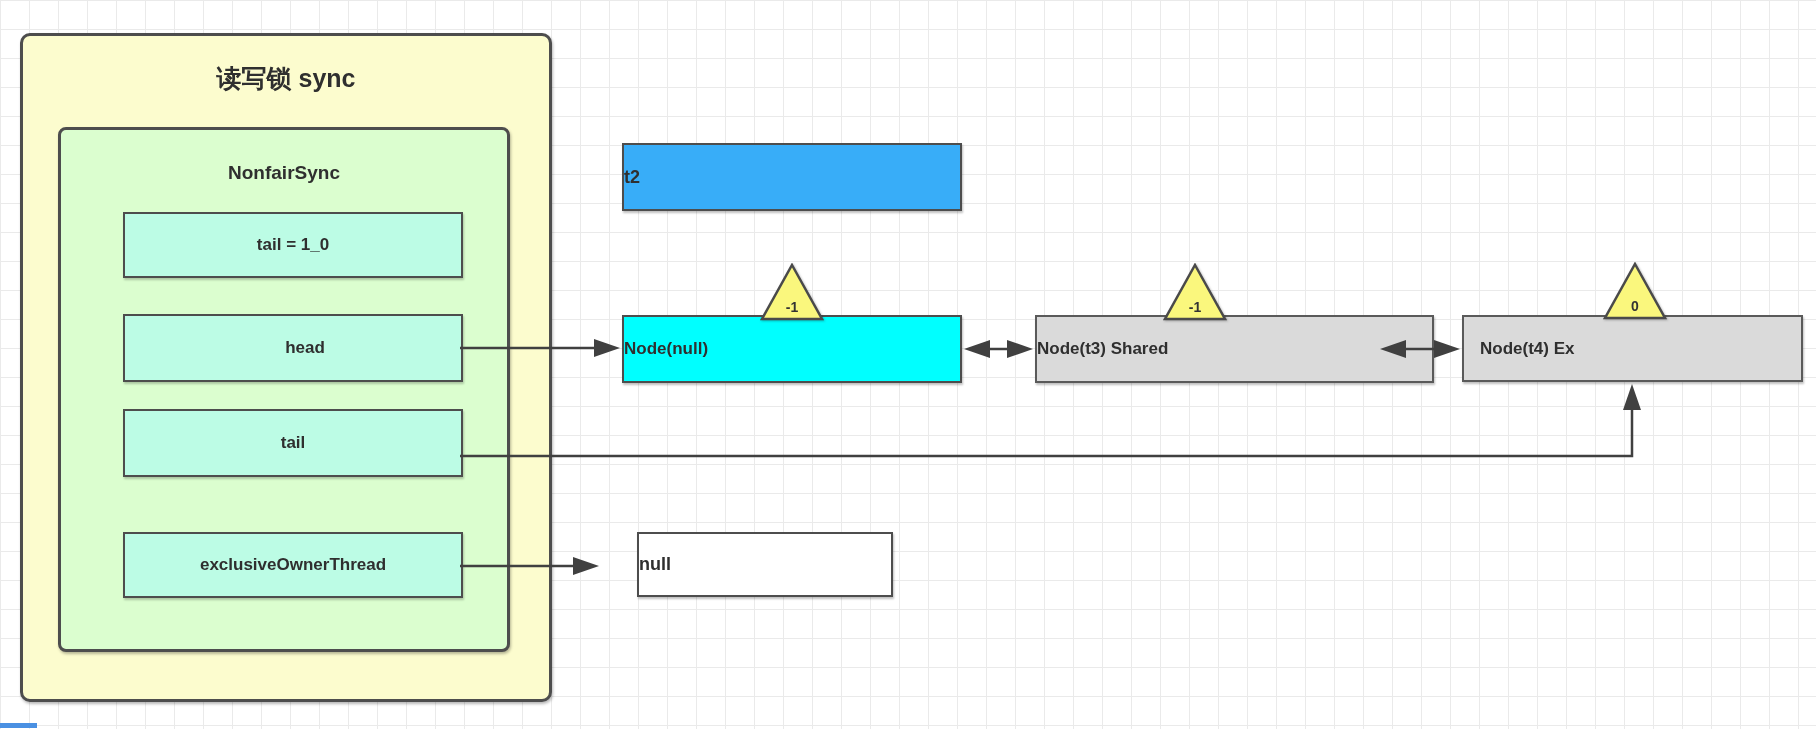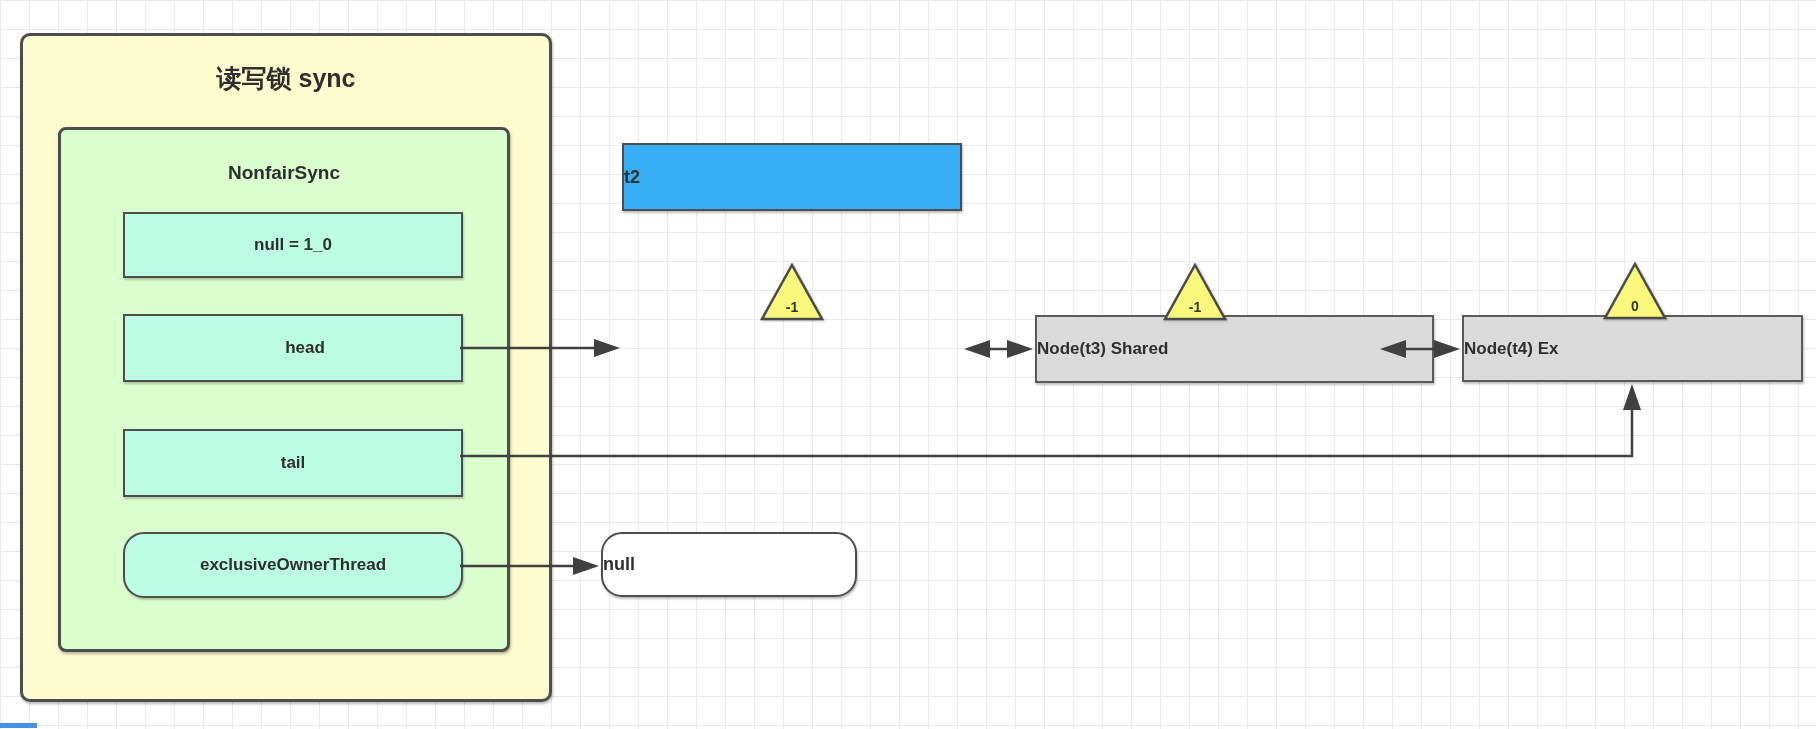--- a/index.html
+++ b/index.html
@@ -68,43 +68,46 @@
 <div class="canvas">
 
   <div class="shape rounded-big" style="left:20px; top:33px; width:532px; height:669px; background:#fcfcce;">
     <div class="title-row" style="top:26px; font-size:25px;">读写锁 sync</div>
   </div>
 
   <div class="shape rounded-big" style="left:58px; top:127px; width:452px; height:525px; background:#dbfecf; border-radius:8px;">
     <div class="title-row" style="top:22px; font-size:19px;margin-top:10px;">NonfairSync</div>
 
     <div class="field" style="top:82px; height:66px;">
-      <span>null = 1_0</span>
+      <span>tail = 1_0</span>
     </div>
     <div class="field" style="top:184px; height:68px;padding-left:24px;">
       <span>head</span>
     </div>
-    <div class="field" style="top:299px; height:68px;">
+    <div class="field" style="top:279px; height:68px;">
       <span>tail</span>
     </div>
-    <div class="field" style="top:402px; height:66px;border-radius:21px;">
+    <div class="field" style="top:402px; height:66px;">
       <span>exclusiveOwnerThread</span>
     </div>
   </div>
 
   <div class="bar" style="left:622px; top:143px; background:#38adf8;">
     <span>t2</span>
   </div>
 
+  <div class="bar" style="left:622px; top:315px; background:#00ffff;">
+    <span class="node-label">Node(null)</span>
+  </div>
 
   <div class="bar" style="left:1035px; top:315px; width:399px; background:#dadada; border-color:#5a5a5a;">
     <span class="node-label">Node(t3) Shared</span>
   </div>
 
-  <div class="bar" style="left:1462px; top:315px; width:341px; height:67px; background:#dadada; border-color:#5a5a5a;">
+  <div class="bar" style="left:1462px; top:315px; width:341px; height:67px; background:#dadada; border-color:#5a5a5a;padding-left:16px;">
     <span class="node-label">Node(t4) Ex</span>
   </div>
 
   <div class="triangle" style="left:760px; top:263px;">
     <svg width="64" height="58" viewBox="0 0 64 58">
       <polygon points="32,2 62,56 2,56" fill="#faf77d" stroke="#4a4a4a" stroke-width="2.5"></polygon>
     </svg>
     <div class="num">-1</div>
   </div>
   <div class="triangle" style="left:1163px; top:263px;">
@@ -113,21 +116,21 @@
     </svg>
     <div class="num">-1</div>
   </div>
   <div class="triangle" style="left:1603px; top:262px;">
     <svg width="64" height="58" viewBox="0 0 64 58">
       <polygon points="32,2 62,56 2,56" fill="#faf77d" stroke="#4a4a4a" stroke-width="2.5"></polygon>
     </svg>
     <div class="num">0</div>
   </div>
 
-  <div class="bar" style="left:601px; top:532px; width:256px; height:65px; background:#ffffff;border-radius:21px;">
+  <div class="bar" style="left:637px; top:532px; width:256px; height:65px; background:#ffffff;">
     <span>null</span>
   </div>
 
   <svg class="edges" width="1816" height="729" viewBox="0 0 1816 729">
 
     <g stroke="#404040" fill="#404040">
       <line x1="460" y1="348" x2="598" y2="348" stroke-width="2.5"></line>
       <polygon points="620,348 594,339 594,357" stroke="none"></polygon>
     </g>
 

